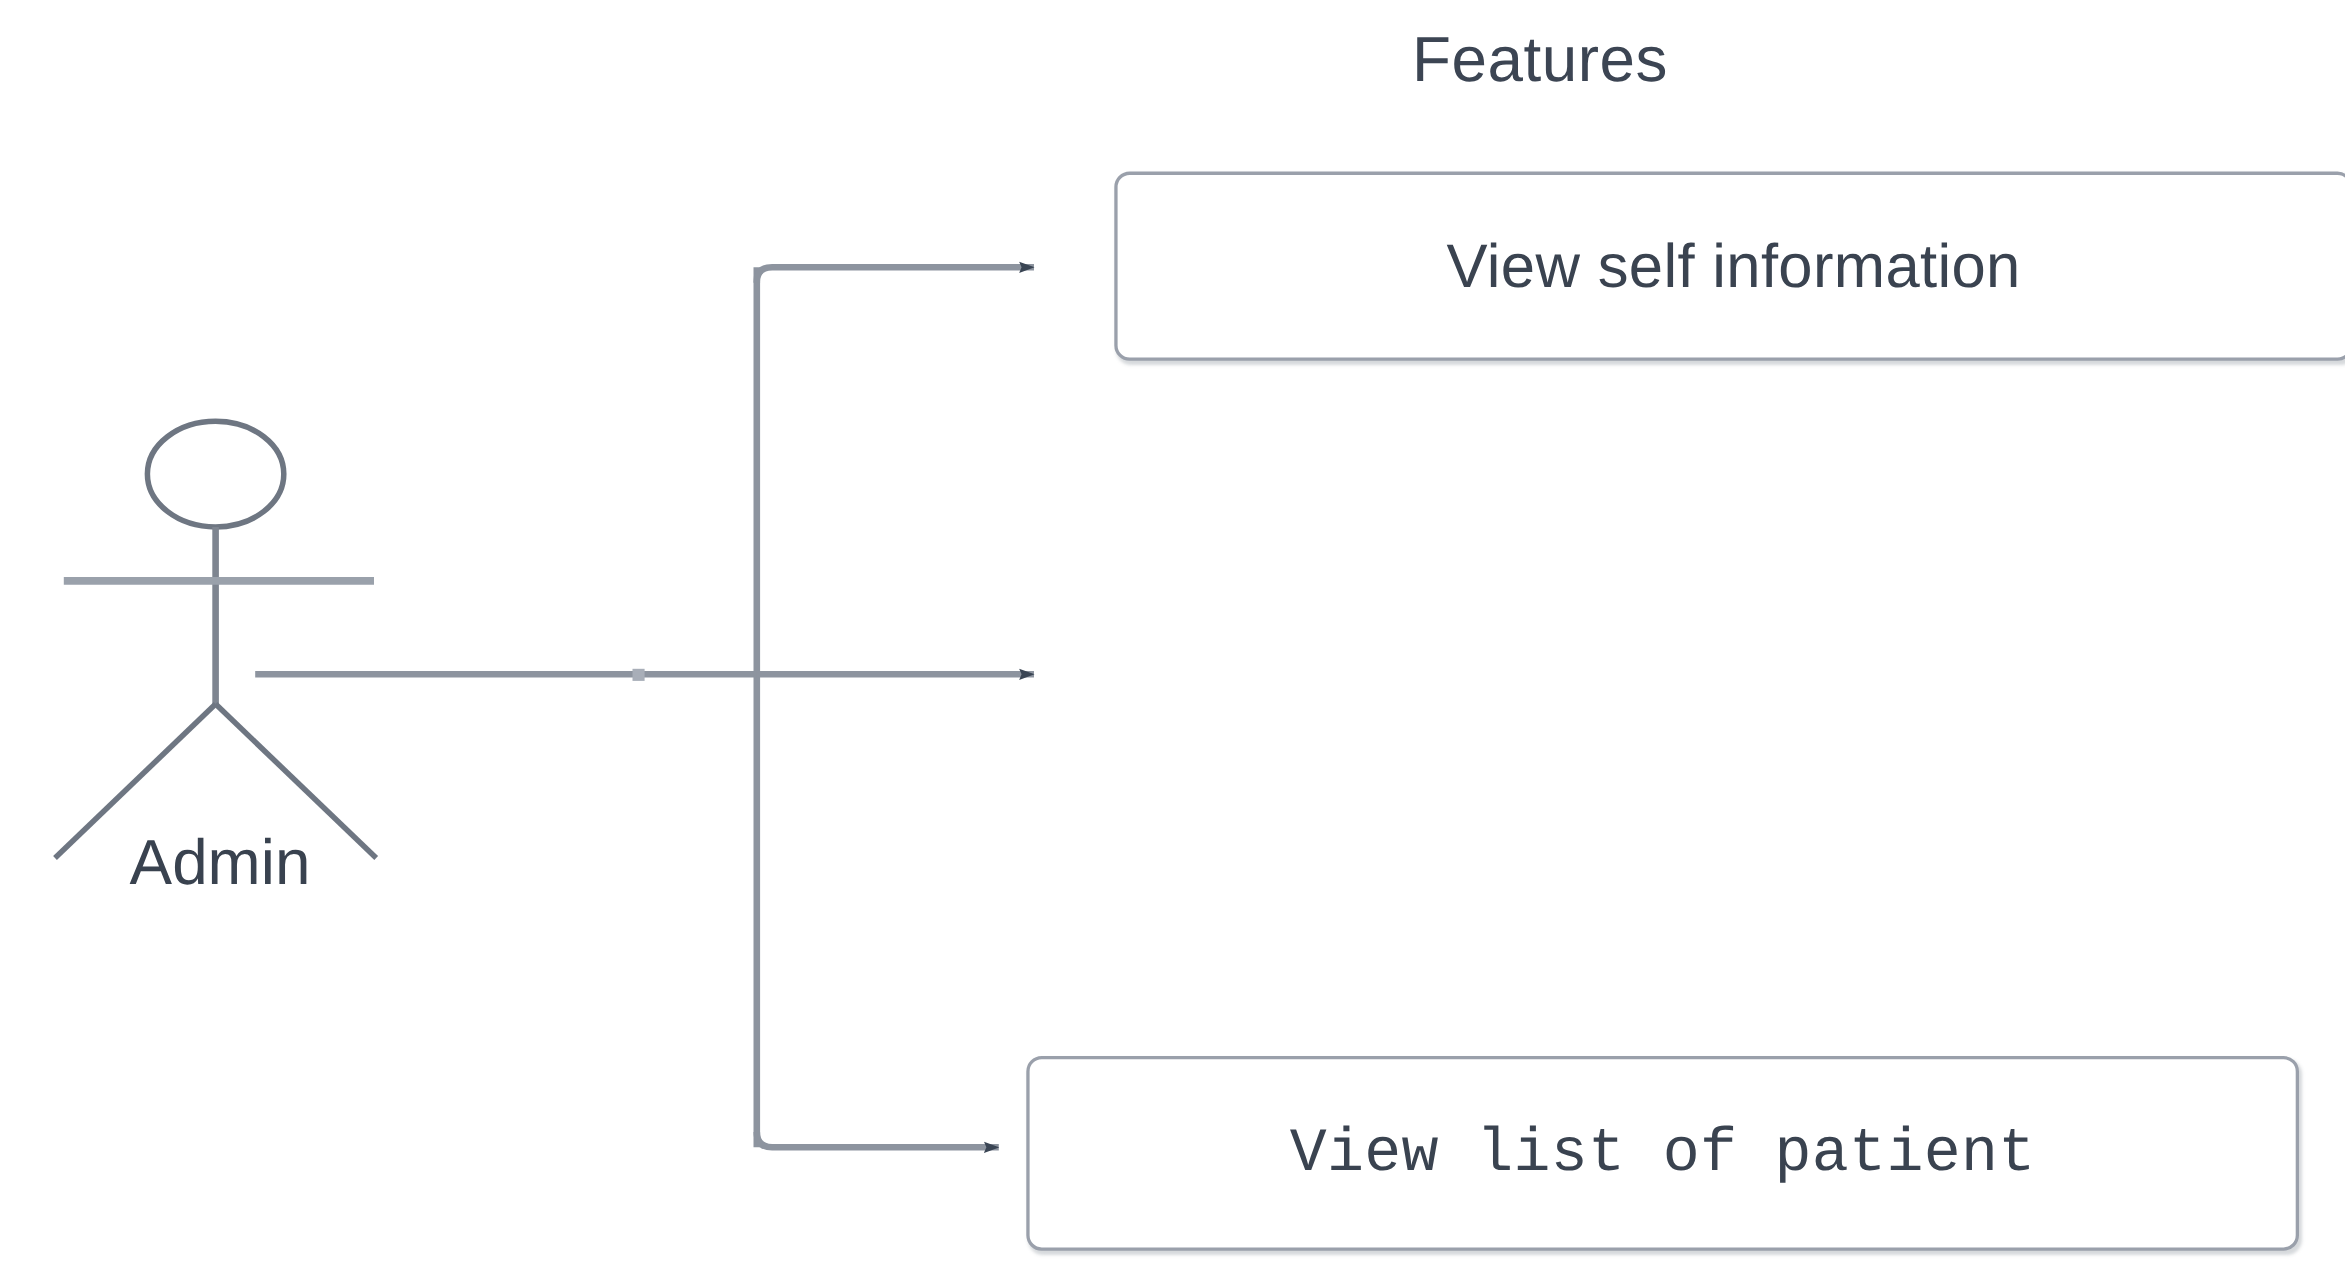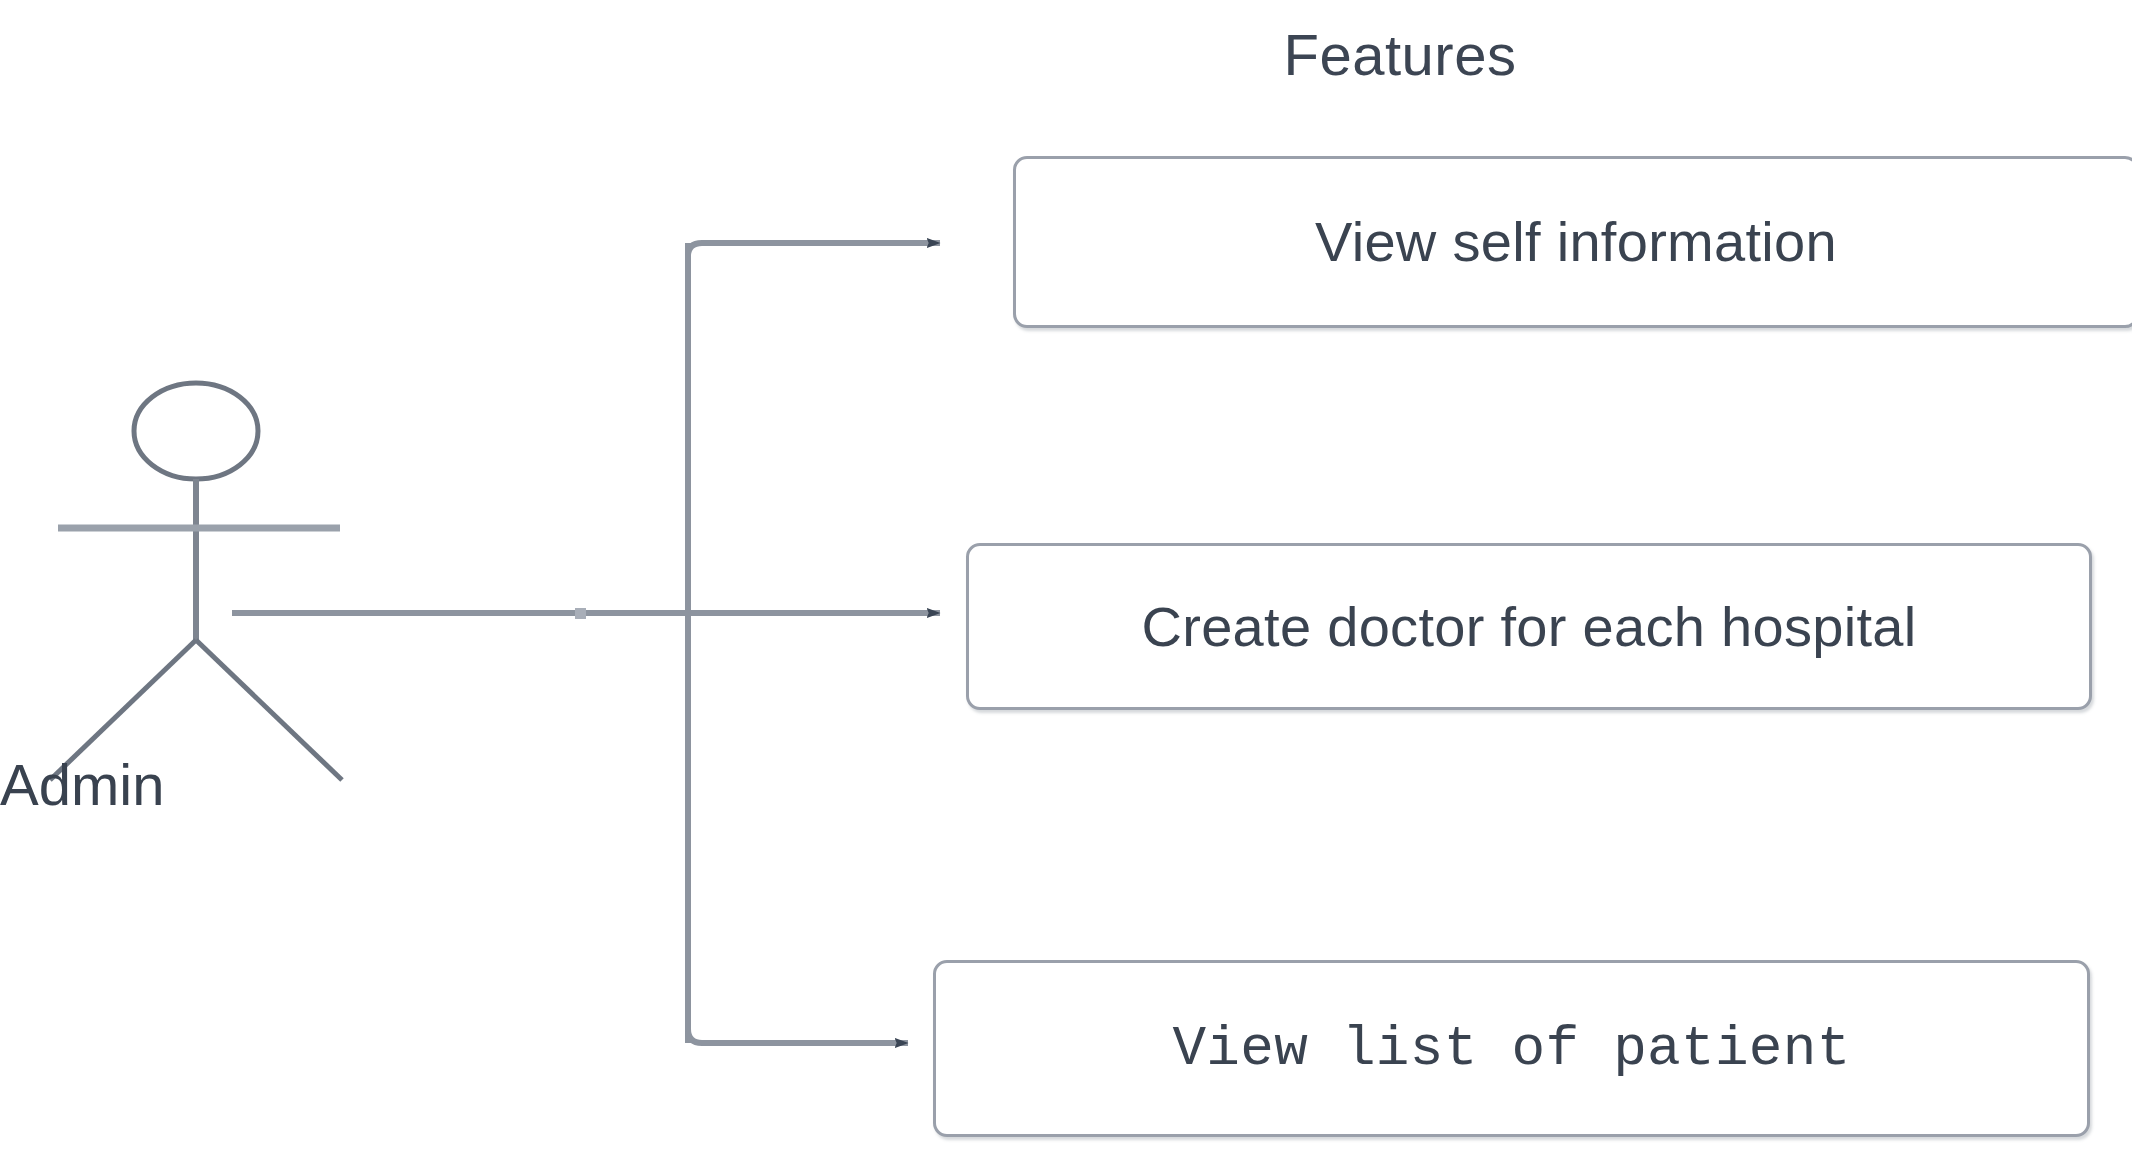--- a/index.html
+++ b/index.html
@@ -67,21 +67,21 @@
     height: 1168px;
     pointer-events: none;
   }
 
   
   .actor-label {
     position: absolute;
     left: 0px;
     top: 752px;
     width: 400px;
-    text-align: left;
+    text-align: center;
     font-size: 58px;
     line-height: 66px;
     color: #39424f;
     white-space: nowrap;
   }
 </style>
 </head>
 <body>
 
 <div id="canvas">
@@ -114,21 +114,18 @@
 
     <path d="M 688 1029 Q 688 1043 702 1043 L 908 1043" fill="none" stroke="#8d949f" stroke-width="6" marker-end="url(#arrow-filled)"></path>
   </svg>
 
   <div class="actor-label">Admin</div>
 
   <div class="usecase-box" id="box-1">
     <span class="usecase-label">View self information</span>
   </div>
 
-  <div class="usecase-box" id="box-2">
-    <span class="usecase-label">Create doctor for each hospital</span>
-  </div>
 
   <div class="usecase-box" id="box-3">
     <span class="usecase-label">View list of patient</span>
   </div>
 
 </div>
 
 </body></html>

